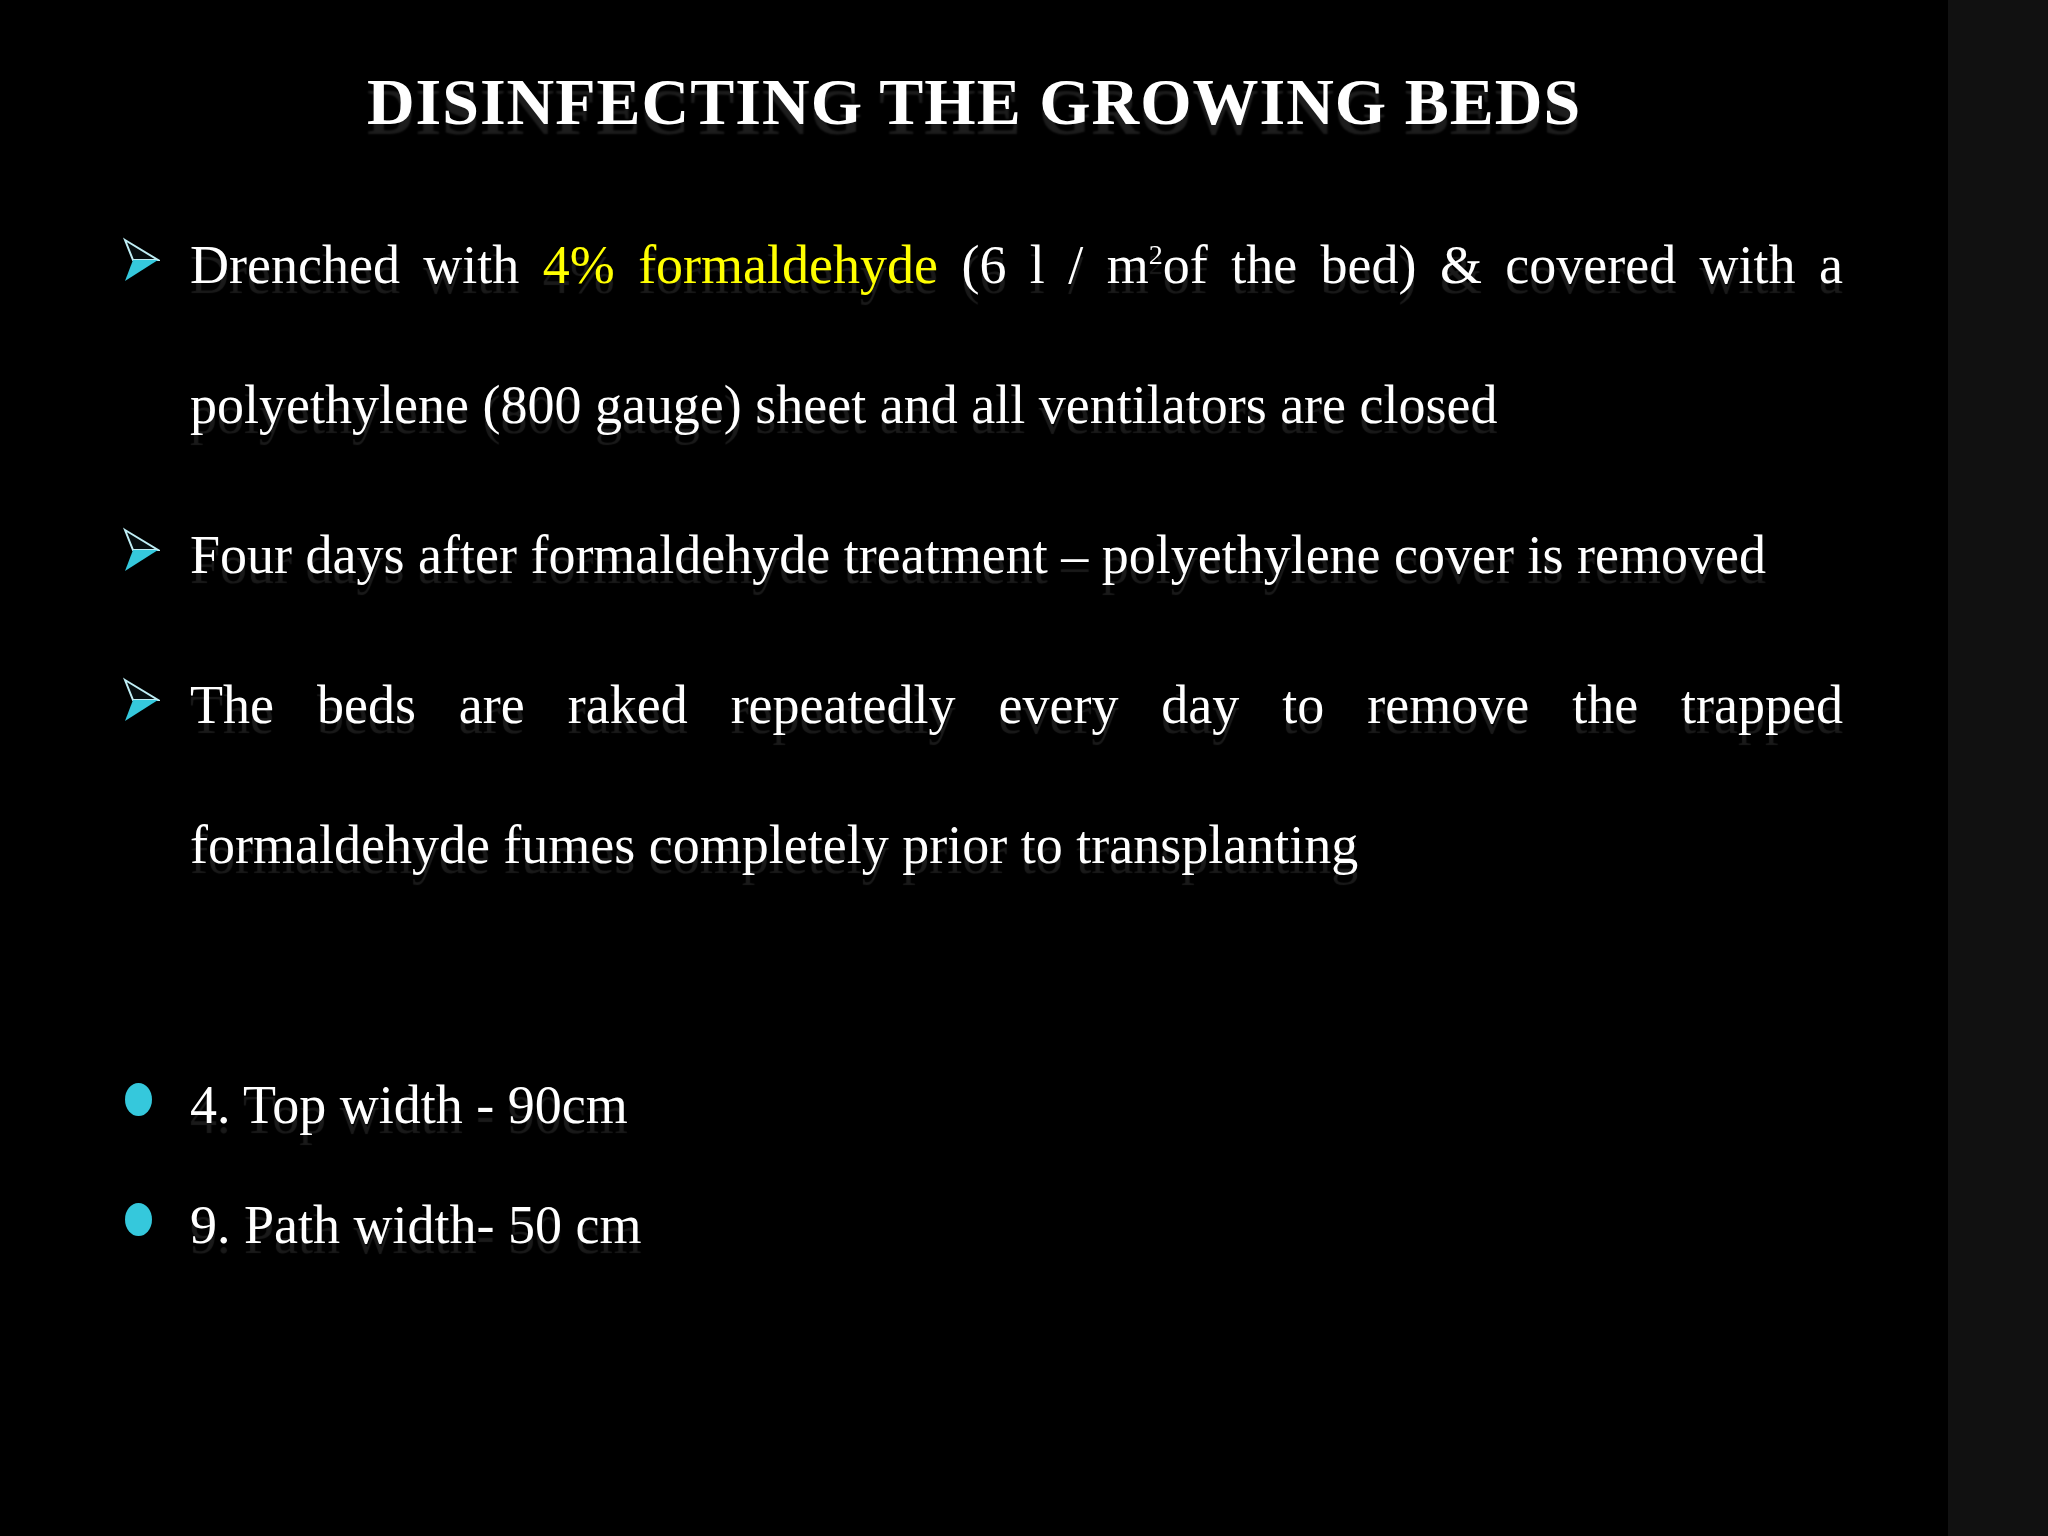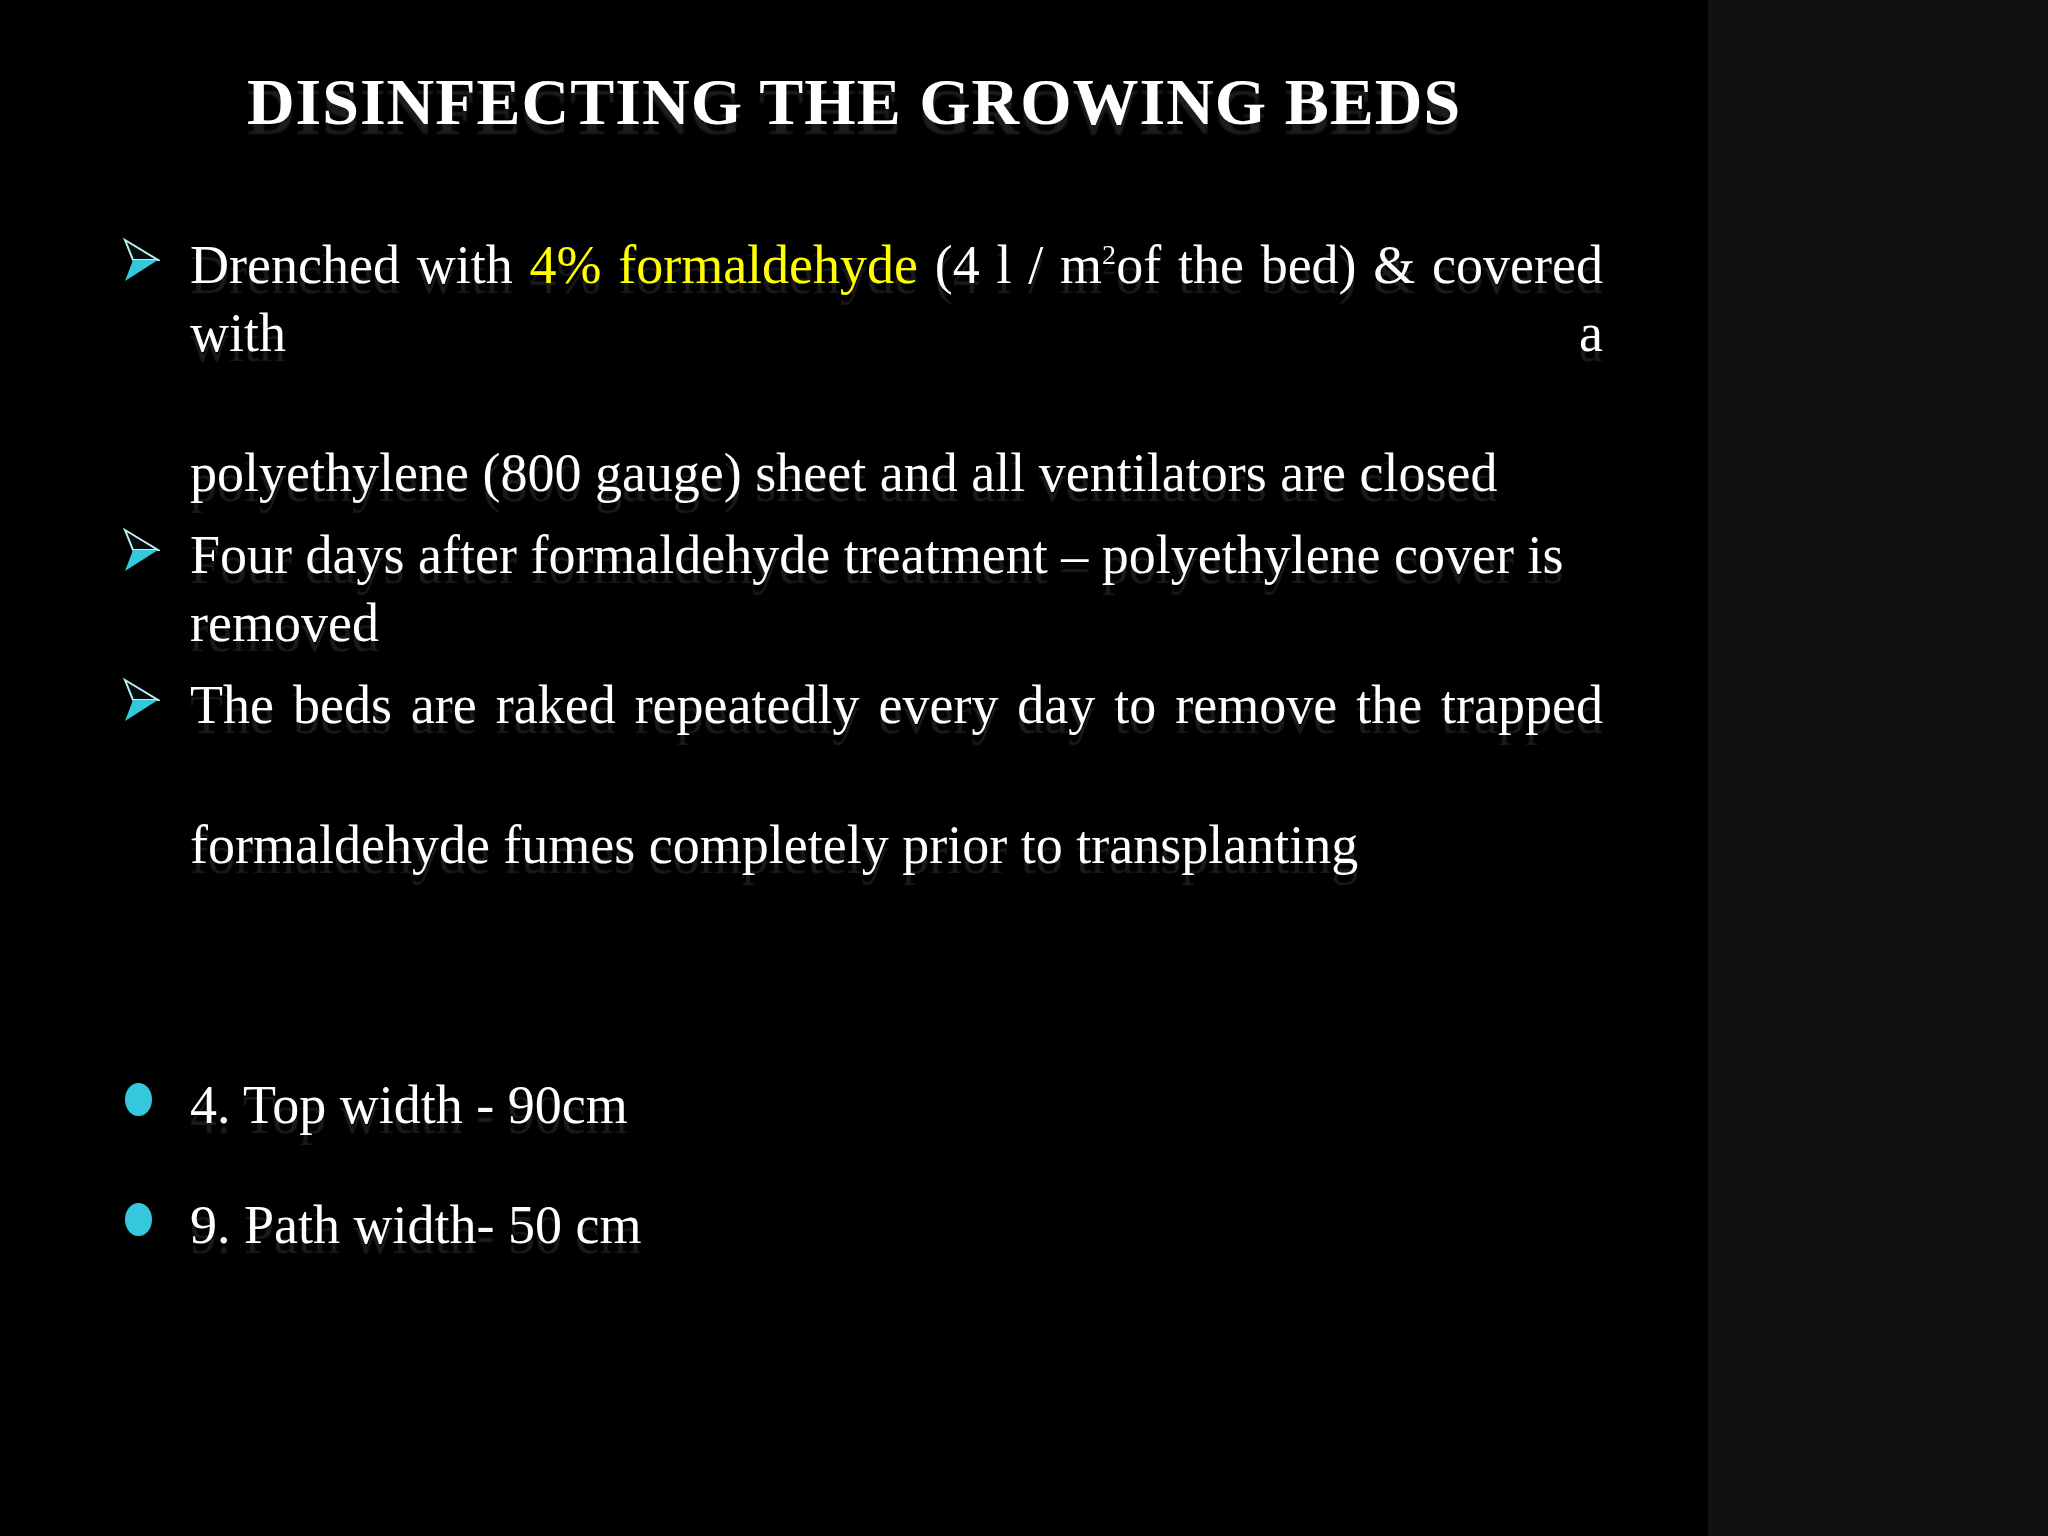--- a/index.html
+++ b/index.html
@@ -8,21 +8,21 @@
     --highlight: #FFFF00;
     --bullet: #35C8DC;
     --bullet-dark: #0E8FA3;
   }
   * { margin: 0; padding: 0; box-sizing: border-box; }
   html, body { background: #111; }
   body { font-family: "Liberation Serif", "DejaVu Serif", serif; }
 
   .slide {
     position: relative;
-    width: 1708px;
+    width: 1948px;
     height: 1536px;
     background: var(--bg);
     overflow: hidden;
     text-decoration: underline;
   }
 
   .slide-title {
     position: absolute;
     top: 62px;
     left: 0;
@@ -94,21 +94,21 @@
 
   <div class="slide-title">DISINFECTING THE GROWING BEDS</div>
 
   <div class="bullet-item pos-1">
     <span class="marker arrow">
       <svg width="38" height="46" viewBox="0 0 38 46">
         <polygon class="arrow-top" points="3,3 36,23 11,23"></polygon>
         <polygon class="arrow-bottom" points="11,23 36,23 3,44"></polygon>
       </svg>
     </span>
-    <div class="line justify-full"><span>Drenched with </span><span class="seg-highlight">4% formaldehyde</span><span> (4 l / m</span><sup class="sq">2</sup><span>of the bed) &amp; covered with a</span></div>
+    <div class="line justify-full"><span>Drenched with </span><span class="seg-highlight">4% formaldehyde</span><span> (6 l / m</span><sup class="sq">2</sup><span>of the bed) &amp; covered with a</span></div>
     <div class="line">polyethylene (800 gauge) sheet and all ventilators are closed</div>
   </div>
 
   <div class="bullet-item pos-3">
     <span class="marker arrow">
       <svg width="38" height="46" viewBox="0 0 38 46">
         <polygon class="arrow-top" points="3,3 36,23 11,23"></polygon>
         <polygon class="arrow-bottom" points="11,23 36,23 3,44"></polygon>
       </svg>
     </span>

